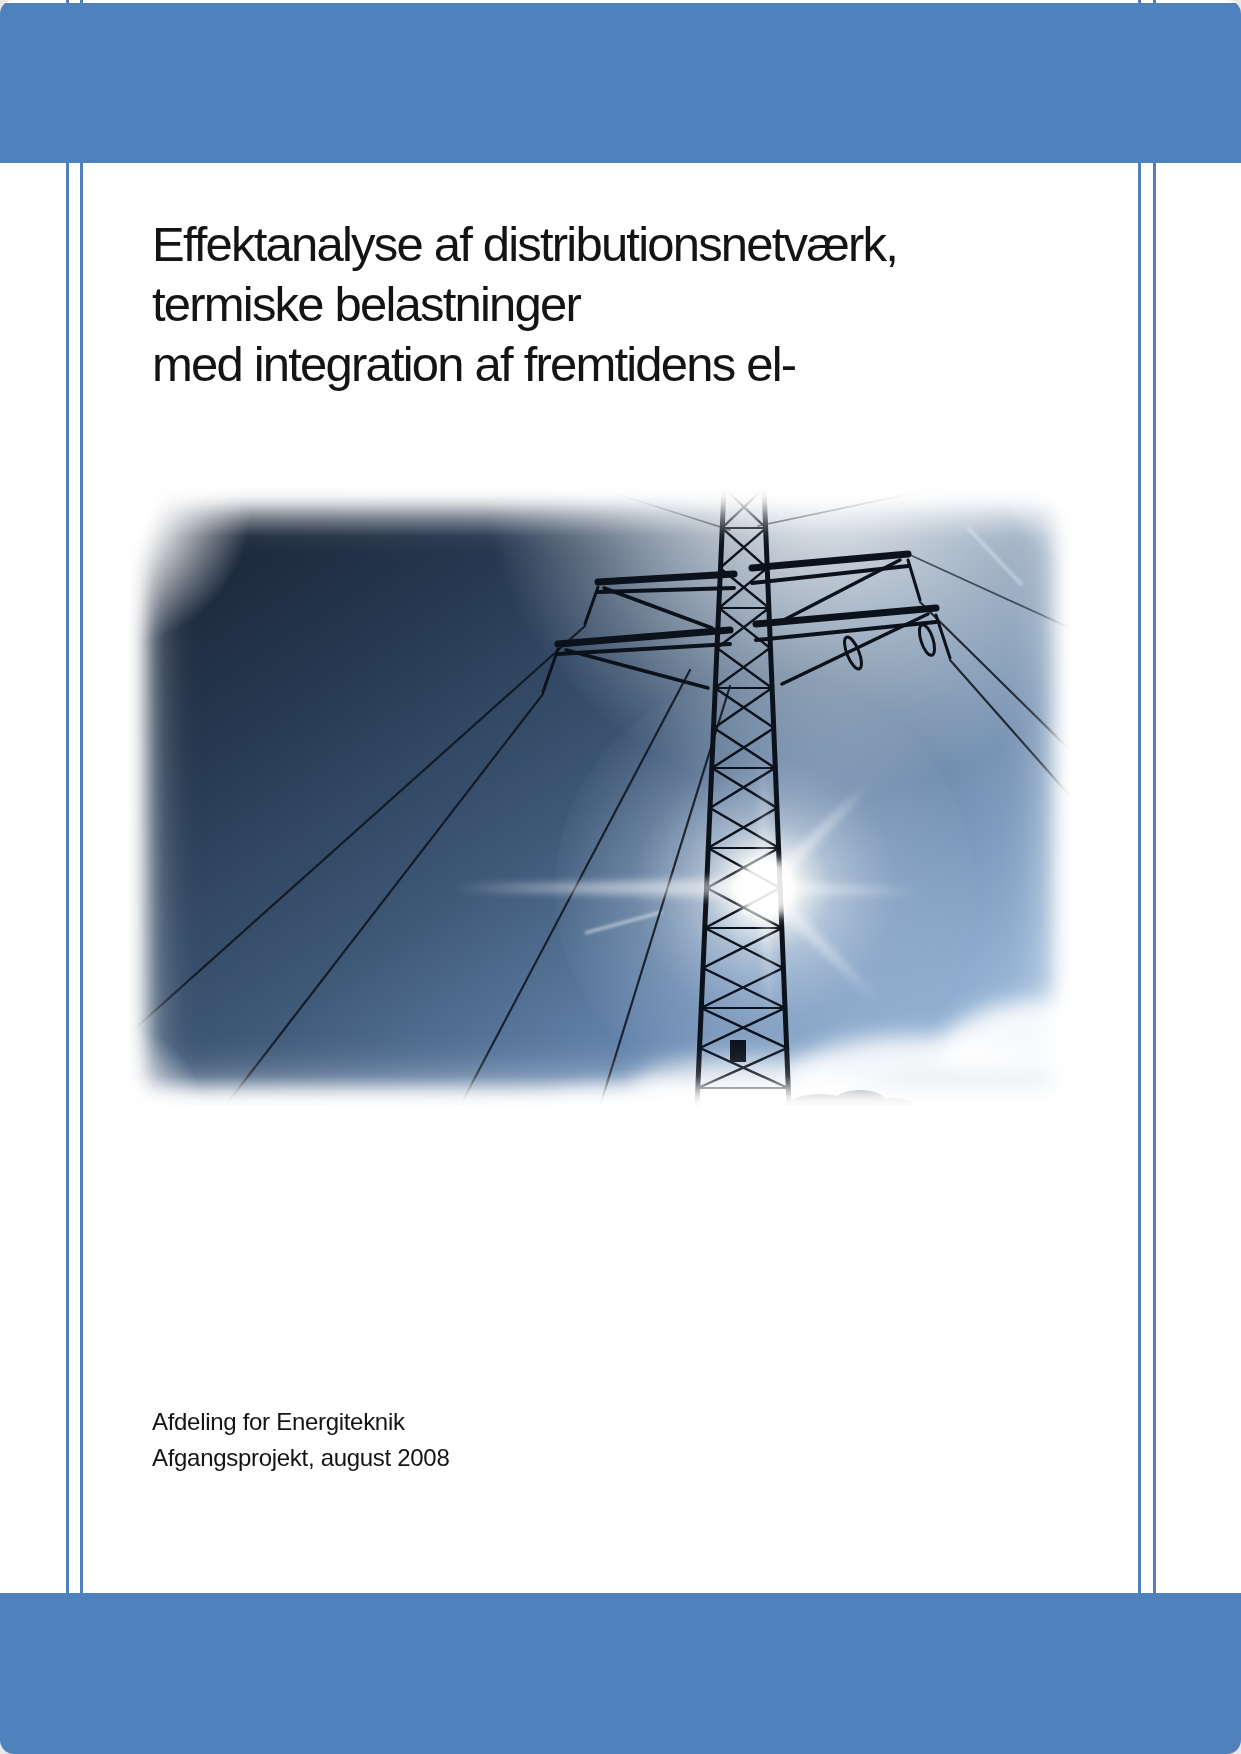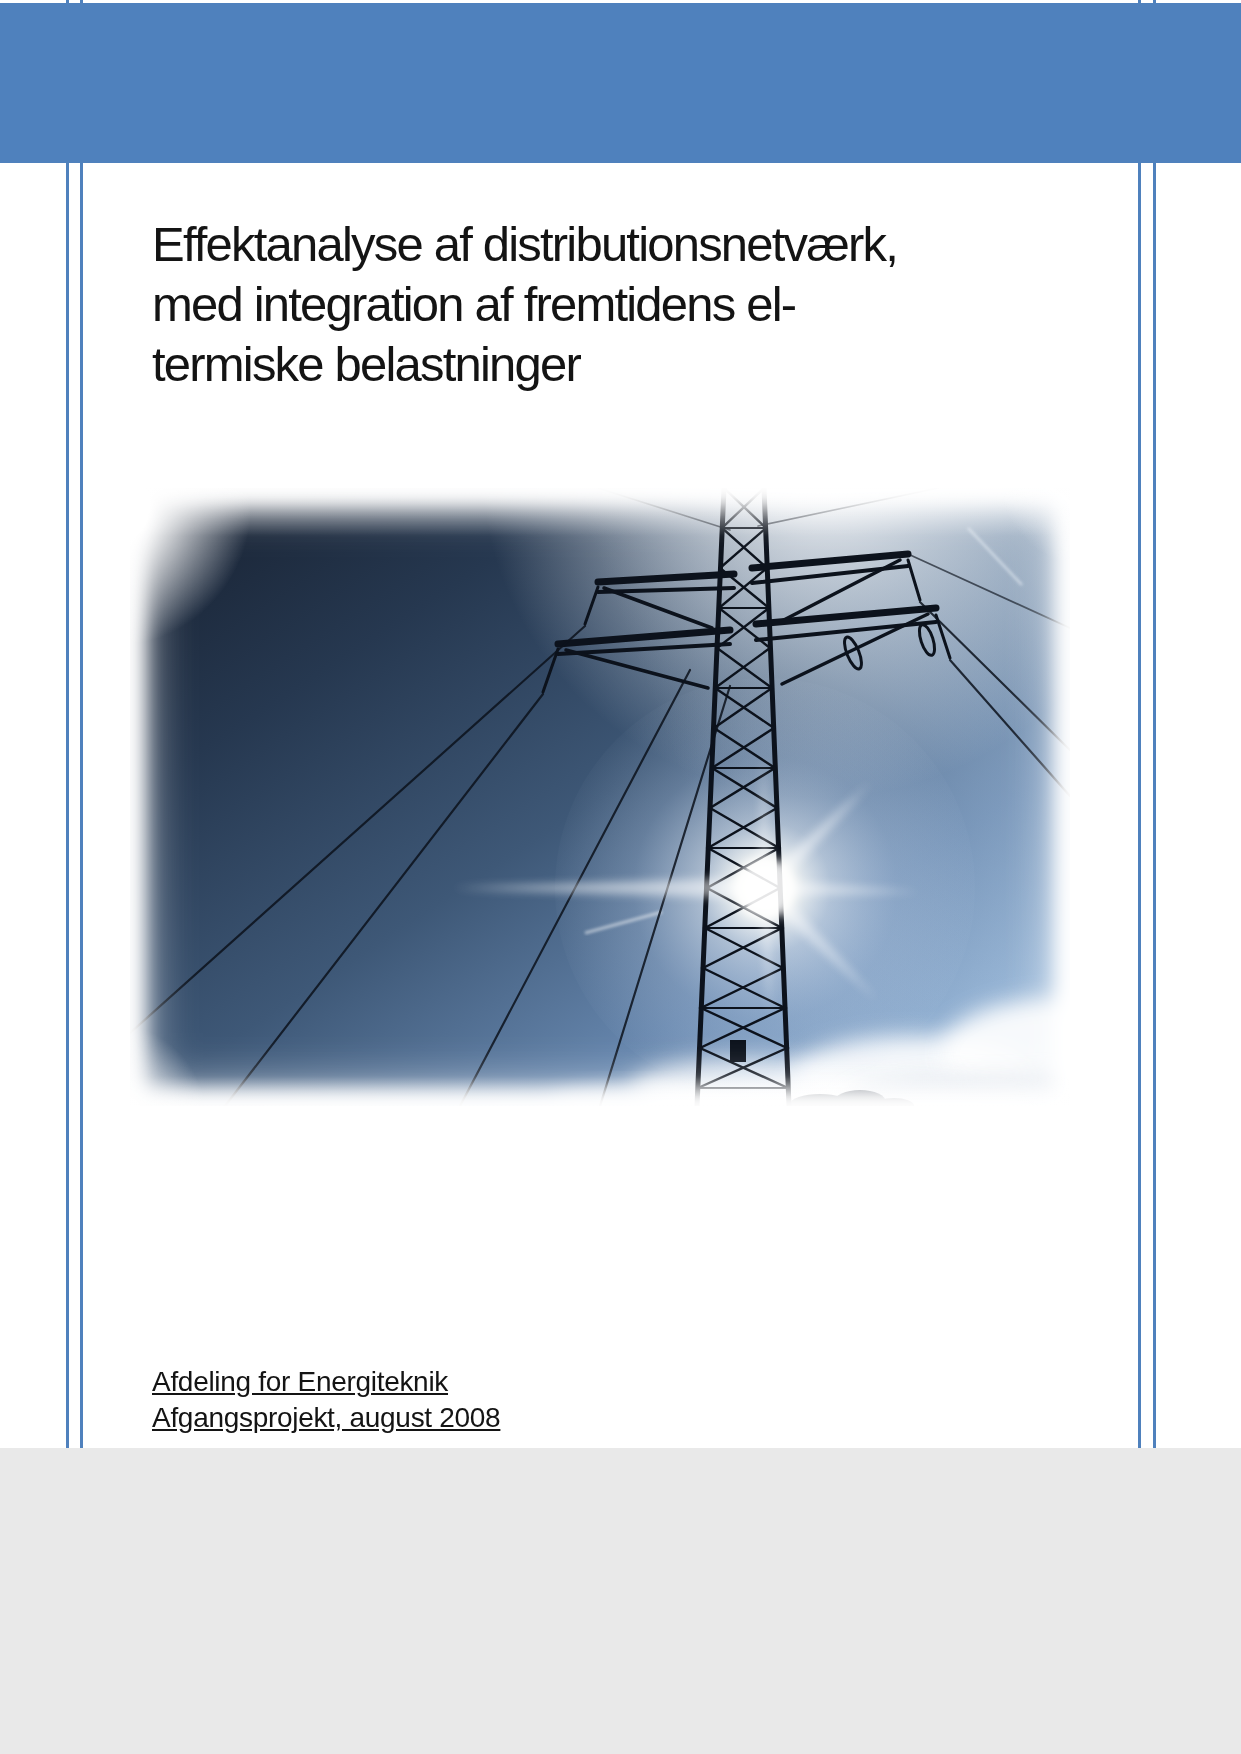--- a/index.html
+++ b/index.html
@@ -1,47 +1,47 @@
 <!DOCTYPE html>
 <html style="--accent: #4F81BD; --text: #141414; --background: #FFFFFF;"><head>
 <meta charset="utf-8">
 <title>Document</title>
 <style>
   html,body{margin:0;padding:0;background:#e9e9e9;}
   .page{
     position:relative;
-    width:1241px;height:1448px;
+    width:1241px;height:1754px;
     margin:0 auto;
     background:var(--background,#fff);
     overflow:hidden;
     font-family:"Liberation Sans",sans-serif;
+    border-radius:14px;
   }
   
   .band{position:absolute;left:0;width:100%;background:var(--accent,#4F81BD);}
   .band-top{top:3px;height:160px;}
   .band-bottom{top:1593px;height:161px;}
   
   .vline{position:absolute;top:0;height:1593px;width:3px;background:var(--accent,#4F81BD);}
   .vl-left-outer{left:66px;}
   .vl-left-inner{left:80px;}
   .vl-right-inner{left:1138px;}
   .vl-right-outer{left:1153px;}
   
   .title{
     position:absolute;left:152px;top:214px;width:820px;
     font-size:49px;line-height:60px;letter-spacing:-1.8px;
     font-weight:400;color:var(--text,#141414);margin:0;
   }
   .title span{display:block;}
   
   .footer{
-    position:absolute;left:152px;top:1364px;width:700px;
-    font-size:28px;line-height:36px;letter-spacing:-0.3px;
+    position:absolute;left:152px;top:1404px;width:700px;
+    font-size:24px;line-height:36px;letter-spacing:-0.3px;
     color:var(--text,#141414);
-    text-decoration:underline;
   }
   .footer div{display:block;}
   
   .photo{position:absolute;left:130px;top:488px;width:940px;height:618px;}
   .photo svg{position:absolute;inset:0;display:block;}
   .feather{
     position:absolute;inset:0;pointer-events:none;
     box-shadow:inset 0 0 18px 14px #fff, inset 0 0 48px 16px rgba(255,255,255,.72);
   }
   .cornerfade{
@@ -61,22 +61,22 @@
 
   <div class="band band-top"></div>
   <div class="band band-bottom"></div>
   <div class="vline vl-left-outer"></div>
   <div class="vline vl-left-inner"></div>
   <div class="vline vl-right-inner"></div>
   <div class="vline vl-right-outer"></div>
 
   <h1 class="title">
     <span>Effektanalyse af distributionsnetværk,</span>
+    <span>termiske belastninger</span>
     <span>med integration af fremtidens el-</span>
-    <span>termiske belastninger</span>
   </h1>
 
   <div class="photo">
     <svg viewBox="0 0 940 618" width="940" height="618" preserveAspectRatio="none">
       <defs>
         <linearGradient id="sky" x1="0" y1="0" x2="1" y2="1">
           <stop offset="0" stop-color="#161f2e"></stop>
           <stop offset="0.25" stop-color="#263850"></stop>
           <stop offset="0.5" stop-color="#3e5877"></stop>
           <stop offset="0.72" stop-color="#6585ac"></stop>

